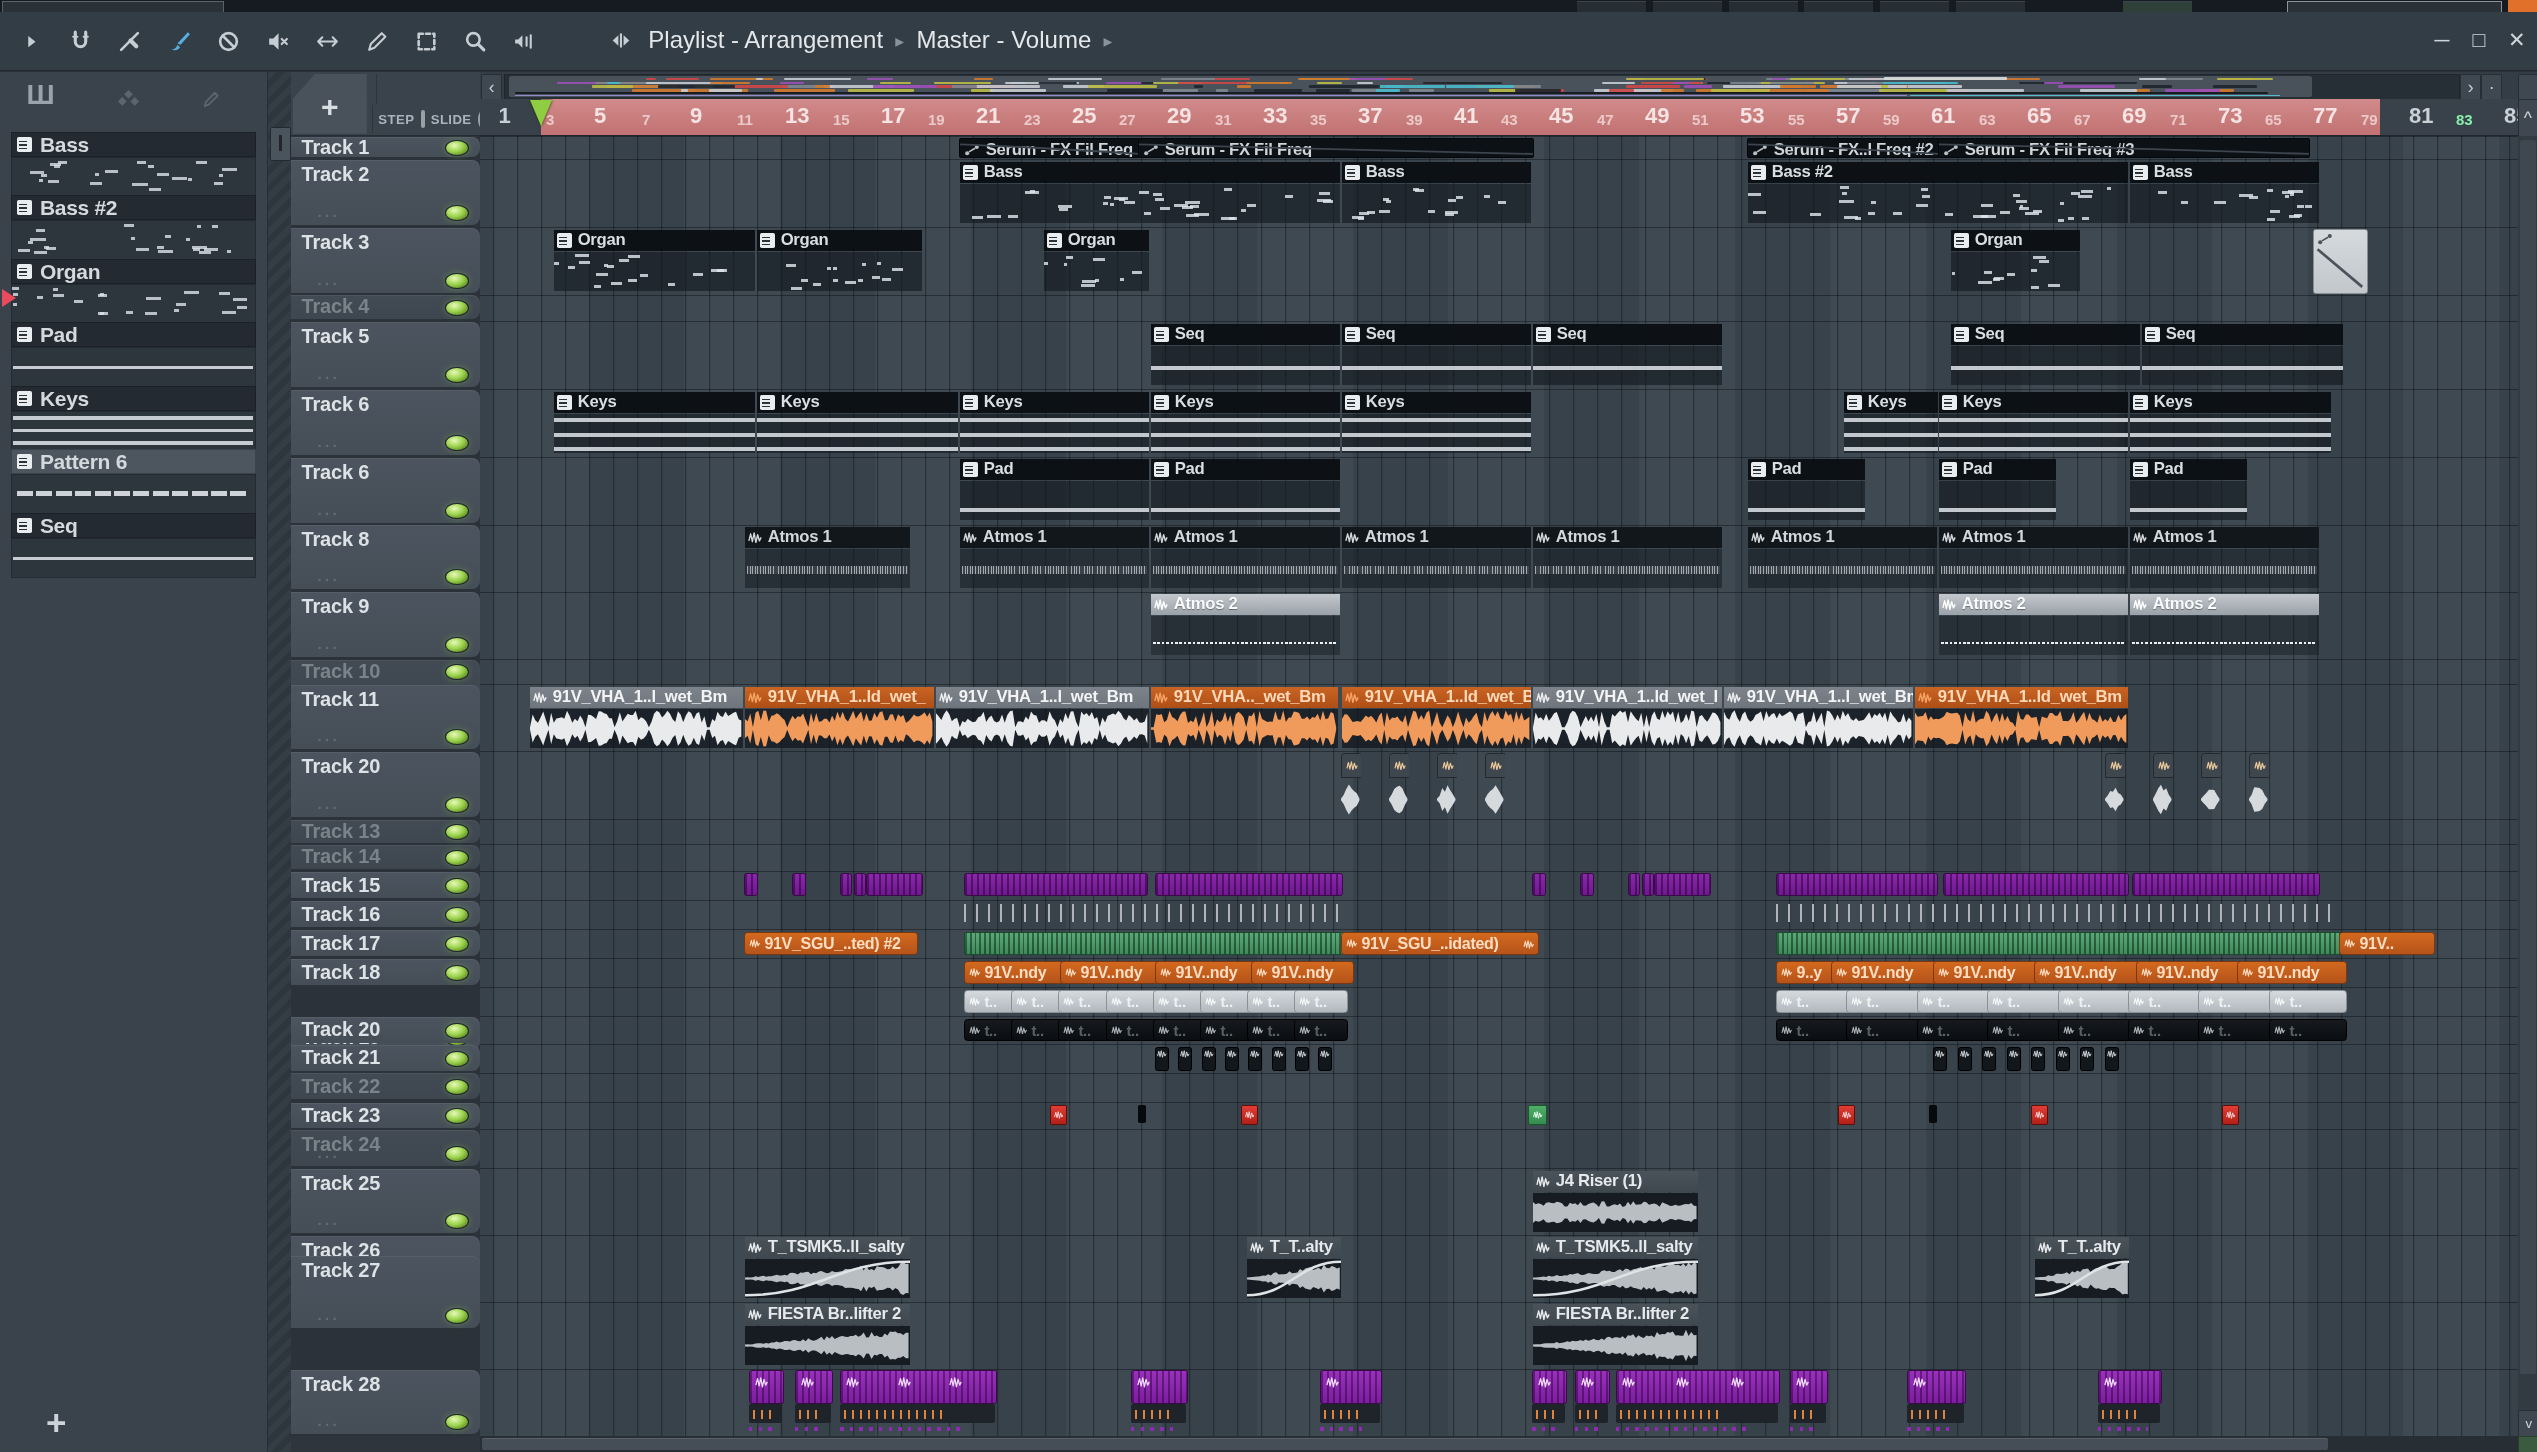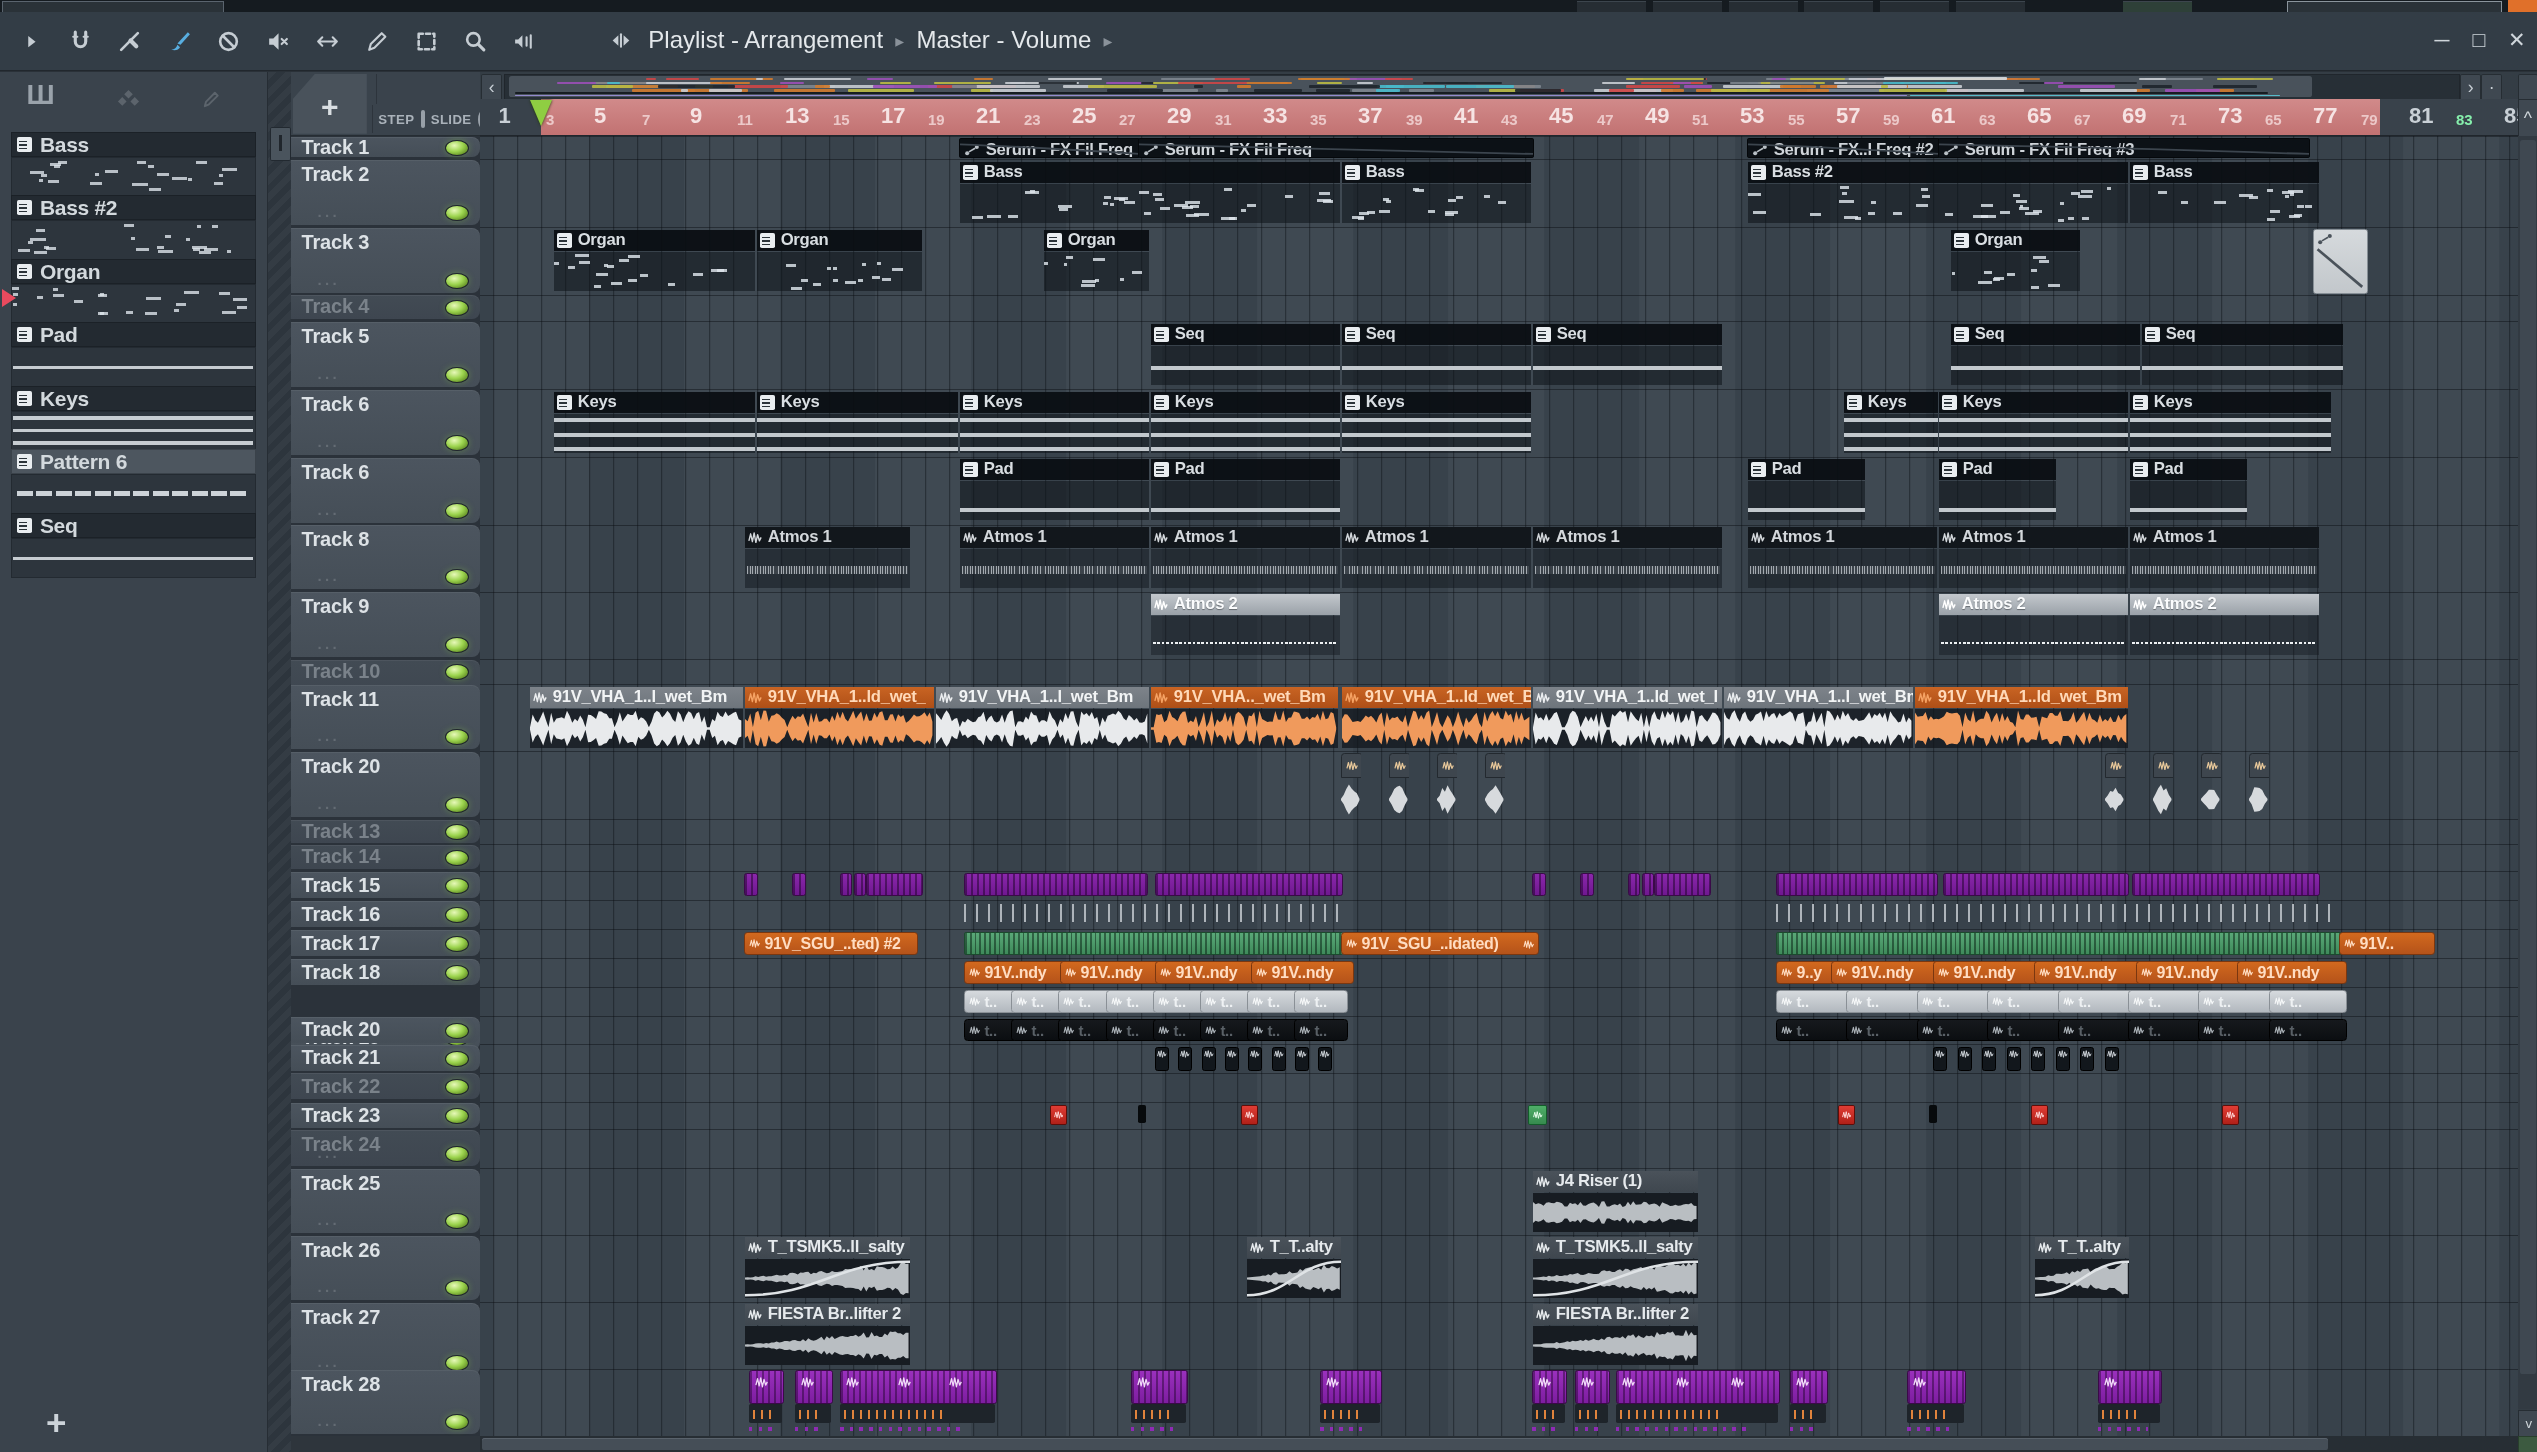--- a/index.html
+++ b/index.html
@@ -1996,21 +1996,21 @@
             <span class="clbl">T_T..alty</span>
           </div>
        <div class="clip-body" style="background:#171c22">
             <svg width="94" height="39" style="position:absolute;left:0;bottom:0" preserveAspectRatio="none" viewBox="0 0 106.391 44">
               <path d="M0.0,21.0 L3.0,20.6 L6.0,20.2 L9.0,20.3 L12.0,20.0 L15.0,18.4 L18.0,19.2 L21.0,19.0 L24.0,16.7 L27.0,16.7 L30.0,16.8 L33.0,16.3 L36.0,15.0 L39.0,17.1 L42.0,13.9 L45.0,15.1 L48.0,13.1 L51.0,14.8 L54.0,11.6 L57.0,11.2 L60.0,10.7 L63.0,15.1 L66.0,12.2 L69.0,10.5 L72.0,11.1 L75.0,9.5 L78.0,8.9 L81.0,8.9 L84.0,11.5 L87.0,11.2 L90.0,11.2 L93.0,8.7 L96.0,7.0 L99.0,4.0 L102.0,4.7 L105.0,4.2 L105.0,39.8 L102.0,39.3 L99.0,40.0 L96.0,37.0 L93.0,35.3 L90.0,32.8 L87.0,32.8 L84.0,32.5 L81.0,35.1 L78.0,35.1 L75.0,34.5 L72.0,32.9 L69.0,33.5 L66.0,31.8 L63.0,28.9 L60.0,33.3 L57.0,32.8 L54.0,32.4 L51.0,29.2 L48.0,30.9 L45.0,28.9 L42.0,30.1 L39.0,26.9 L36.0,29.0 L33.0,27.7 L30.0,27.2 L27.0,27.3 L24.0,27.3 L21.0,25.0 L18.0,24.8 L15.0,25.6 L12.0,24.0 L9.0,23.7 L6.0,23.8 L3.0,23.4 L0.0,23.0 Z" fill="#b9bec2"></path>
               <path d="M0 40.92 C 47.88 40.92, 58.52000000000001 3.08, 106.4 3.08" stroke="#dfe3e6" stroke-width="3" fill="none"></path>
             </svg>
           </div>
         </div>
         <div class="rowsep" style="top:1166px"></div>
-        <div class="thead" style="top:1167px;height:72px">
+        <div class="thead" style="top:1120px;height:72px">
     <span class="tname" style="top:2.6px">Track 27</span>
     <span class="tdots">···</span>
     <span class="led" style="bottom:4.4px"></span>
         </div>
         <div class="clip " style="left:453px;top:1167px;width:167px;height:63px">
           <div class="clip-hdr wclip-h">
             <svg class="wic" width="14" height="11.5" viewBox="0 0 16 13" style="flex:0 0 auto">
               <path d="M1 10 L3 2 L5 11 L7 1 L9 12 L11 3 L13 10 L15 6" fill="none" stroke="#e6eaed" stroke-width="1.6" stroke-linejoin="round"></path>
             </svg>
             <span class="clbl">FIESTA Br..lifter 2</span>

